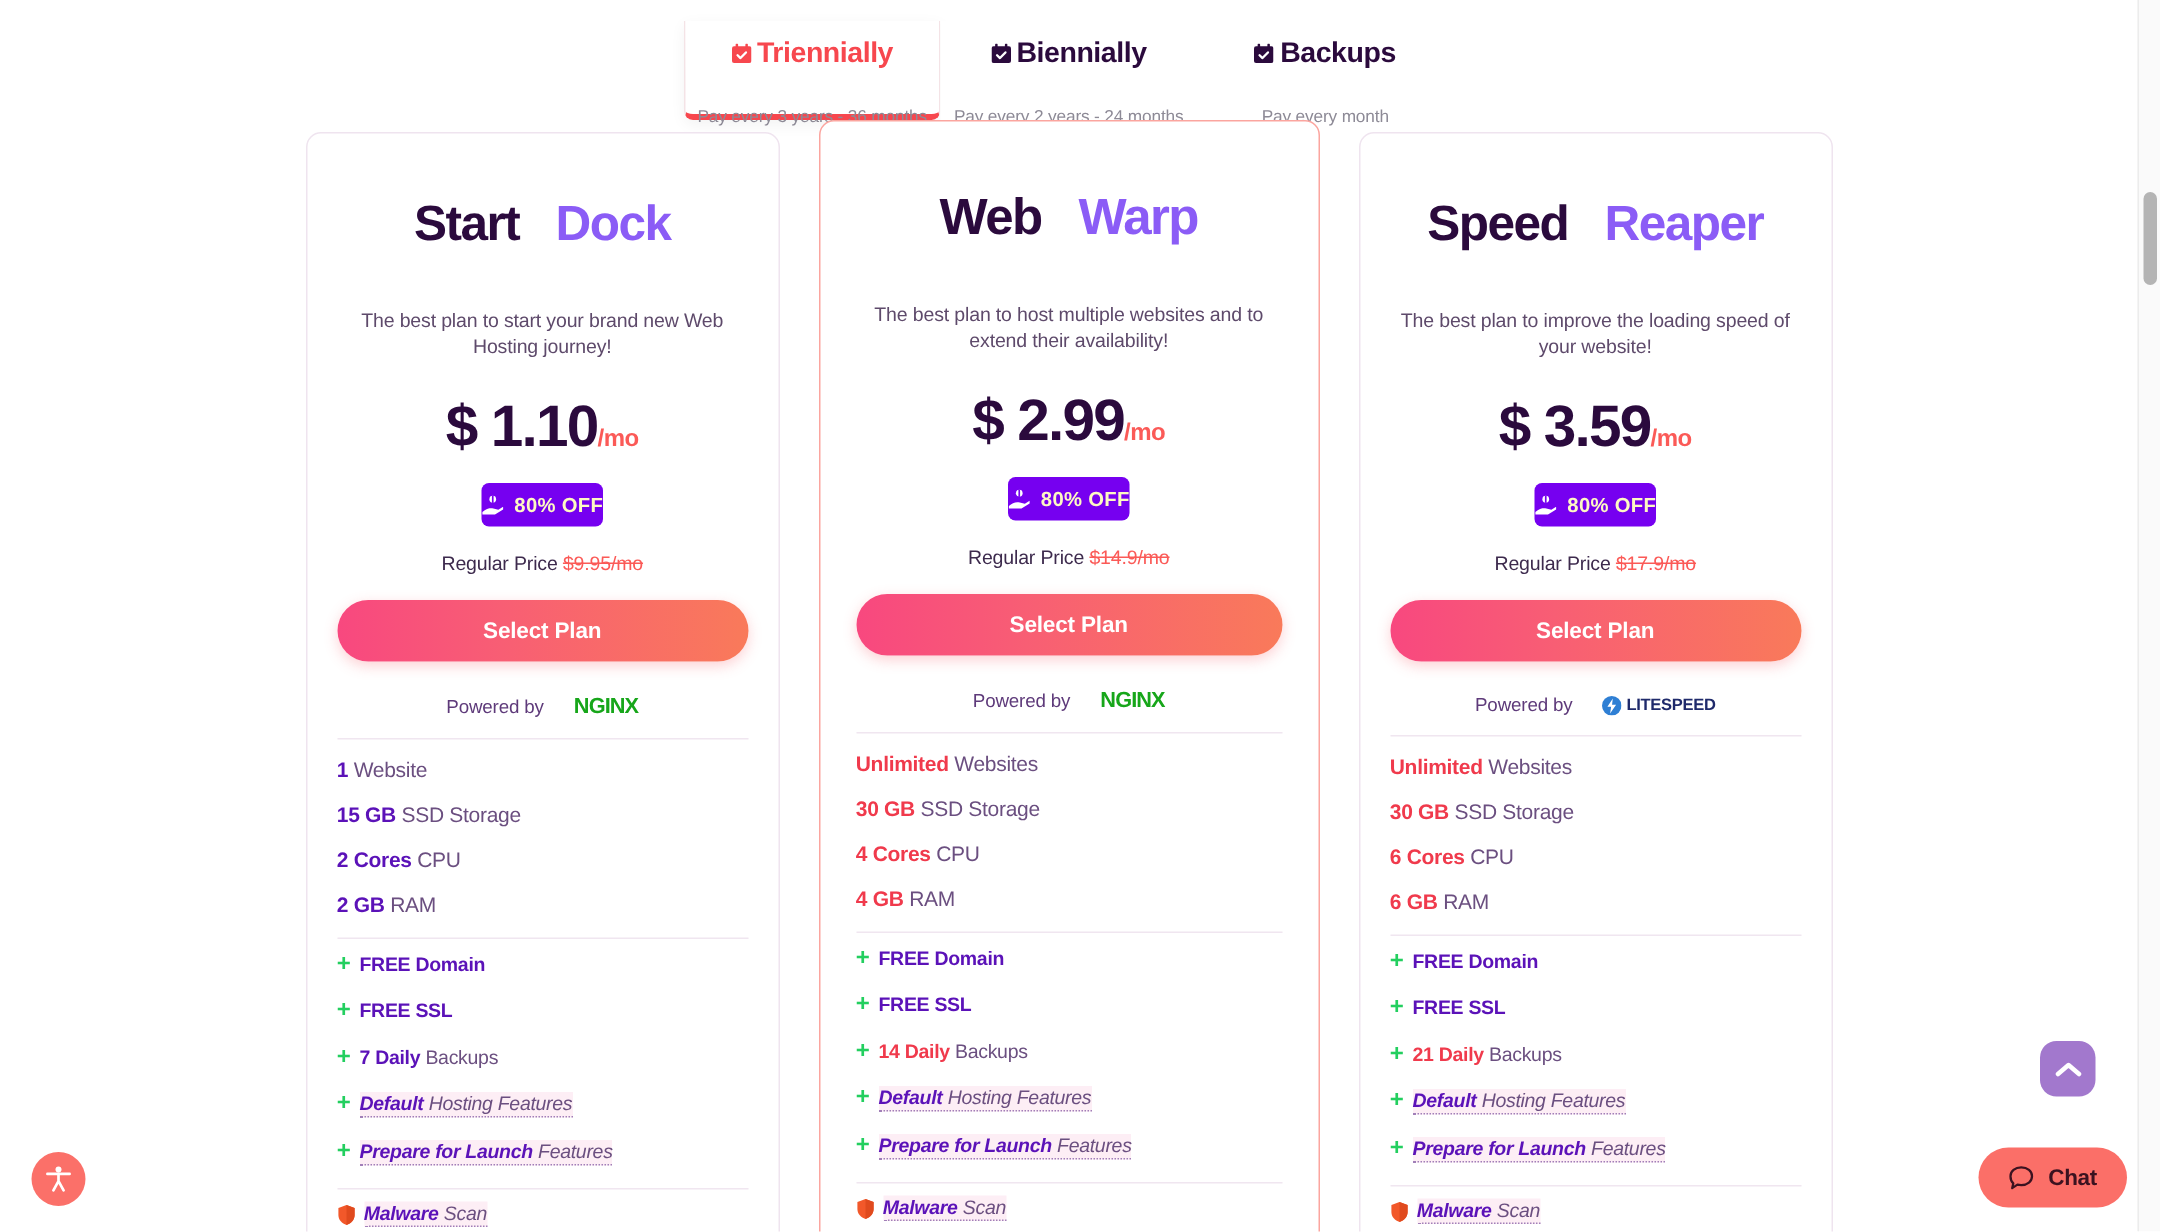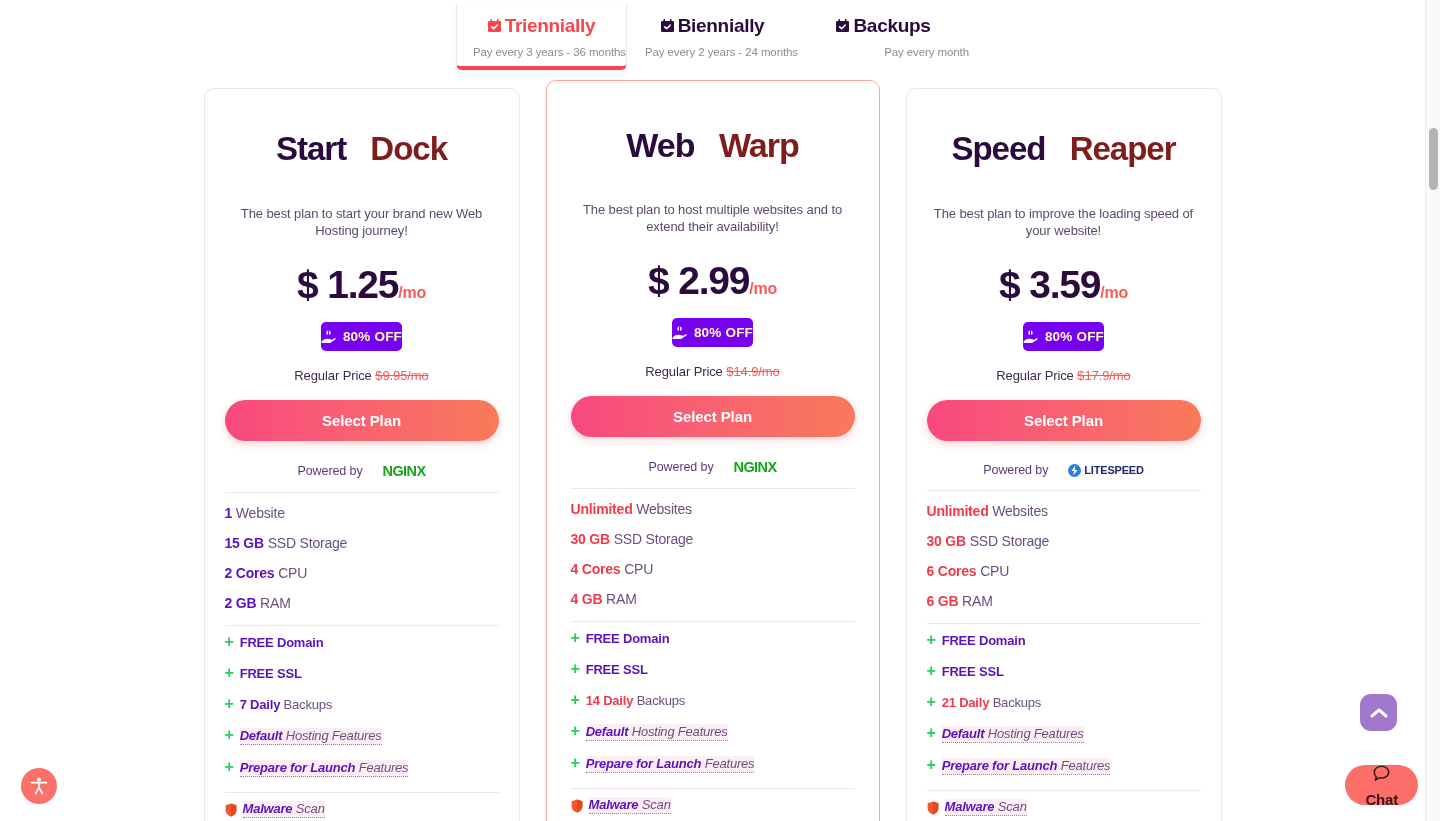--- a/index.html
+++ b/index.html
@@ -7,21 +7,21 @@
     width: 1440px; height: 821px;
     overflow: hidden;
     background: #ffffff;
     font-family: "Liberation Sans", sans-serif;
   }
   body { position: relative; }
 
   
   .cycle-bar {
     position: absolute;
-    top: 4px; left: 0;
+    top: 14px; left: 0;
     width: 1425px;
     height: 66px;
     display: flex;
     justify-content: center;
     align-items: flex-start;
   }
   .cycle-tab {
     width: 171px;
     height: 66px;
     padding-top: 11px;
@@ -46,23 +46,22 @@
     align-items: center;
     justify-content: center;
     gap: 4px;
     line-height: 22px;
   }
   .cycle-tab.active .cycle-title { color: #f7474e; }
   .cal-icon { display: inline-block; width: 13px; height: 14px; flex: none; }
   .cycle-sub {
     font-size: 11.5px;
     color: #8d8a96;
-    margin-top: 9px;
+    margin-top: 25px;
     letter-spacing: -0.1px;
-    text-align: right;
   }
 
   
   .cards {
     position: absolute;
     top: 88px; left: 0;
     width: 1425px;
     display: flex;
     justify-content: center;
     gap: 26px;
@@ -85,21 +84,21 @@
   .plan-name {
     text-align: center;
     font-size: 33px;
     font-weight: bold;
     letter-spacing: -1px;
     color: #2b0a3d;
     line-height: 40px;
     margin-top: 18px;
   }
   .card.featured .plan-name { font-size: 34px; }
-  .plan-name .accent { color: #7f1d1d; margin-left: 16px; }
+  .plan-name .accent { color: #8b5cf6; margin-left: 16px; }
 
   .plan-desc {
     text-align: center;
     font-size: 13px;
     color: #5e4a6b;
     line-height: 17px;
     margin-top: 36px;
     padding: 0 6px;
     letter-spacing: -0.1px;
   }
@@ -282,21 +281,20 @@
     color: #3b1220;
     font-size: 15px;
     font-weight: bold;
     display: flex;
     align-items: center;
     gap: 9px;
     cursor: pointer;
     border: none;
     font-family: inherit;
     letter-spacing: -0.2px;
-    flex-direction: column;
   }
   .chat-bubble-icon { width: 17px; height: 17px; flex: none; }
 
   
   .scrollbar-track {
     position: absolute;
     top: 0; right: 0;
     width: 15px; height: 821px;
     background: #fafafa;
     border-left: 1px solid #ececec;
@@ -357,21 +355,21 @@
 
 <div class="cards">
 
   <div class="card">
     <div class="plan-name">
       <span>Start</span>
       <span class="accent">Dock</span>
     </div>
     <div class="plan-desc">The best plan to start your brand new Web Hosting journey!</div>
     <div class="price-row">
-      <span class="price-main">$ 1.25</span><span class="price-per">/mo</span>
+      <span class="price-main">$ 1.10</span><span class="price-per">/mo</span>
     </div>
     <div class="badge-wrap">
       <button class="discount-badge">
         <svg class="hand-icon" viewBox="0 0 16 15">
           <circle cx="8" cy="3" r="2.4" fill="#fff"></circle>
           <rect x="7.4" y="0.4" width="1.2" height="5.2" fill="#7600f0"></rect>
           <path d="M0.6 12.2 C3 9.6 6 9 8.4 9.6 L12 10.5 L15.4 8.4 L15.4 10.3 L9.6 13.9 L0.6 13.9 Z" fill="#fff"></path>
         </svg>
         <span>80% OFF</span>
       </button>

